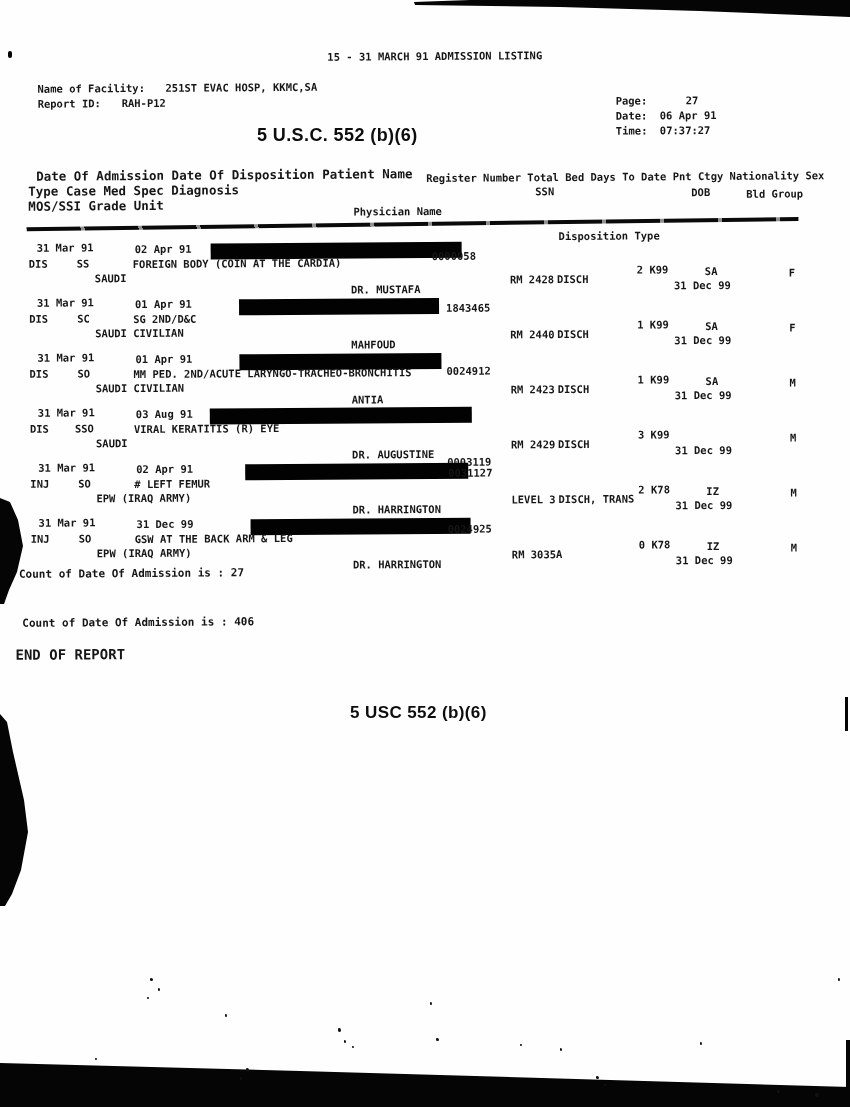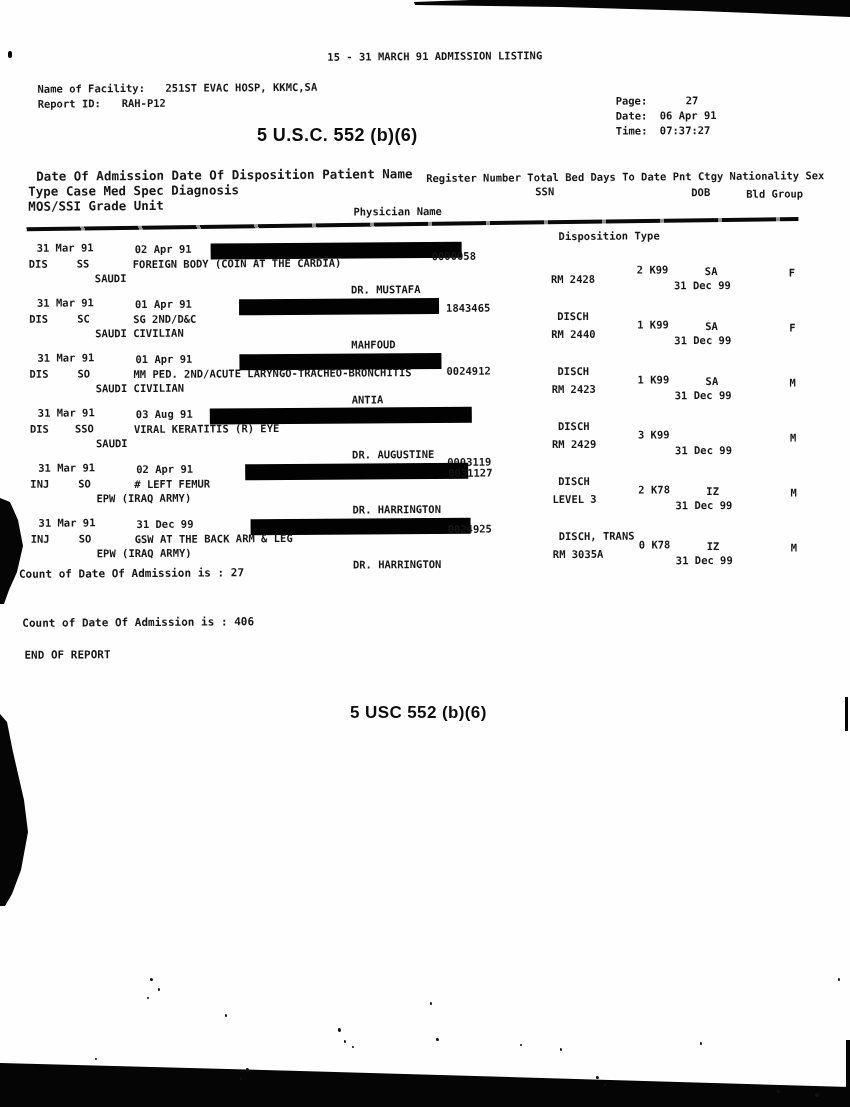--- a/index.html
+++ b/index.html
@@ -25,22 +25,22 @@
   .record{position:absolute;left:30px;width:800px;height:55px;}
   .adm {left:8px;  top:0;}
   .disp{left:106px;top:2px;}
   .bar{position:absolute;background:#020202;}
   .reg {top:8px;}
   .typ {left:0;    top:16px;}
   .cas {left:48px; top:16px;}
   .dia {left:104px;top:17px;}
   .unit{left:66px; top:31px;}
   .phys{left:322px;top:44px;}
-  .ward{left:493px;top:35px;padding-left:29px;}
-  .dspt{left:528px;top:35px;margin-top:37px;}
+  .ward{left:452px;top:35px;padding-left:29px;}
+  .dspt{left:528px;top:35px;}
   .bed {left:608px;top:26px;}
   .nat {left:676px;top:28px;}
   .sex {left:760px;top:30px;}
   .dob {left:645px;top:42px;}
   
   .art{position:absolute;background:#050505;}
   .band-top{
     left:0;top:0;width:850px;height:17px;background:#050505;
     clip-path:polygon(414px 2px,470px 0px,850px 0px,850px 17px,700px 11px,560px 7px,415px 5px);
   }
@@ -192,21 +192,21 @@
       <span class="t ward">RM 3035A</span>
       <span class="t dspt"></span>
       <span class="t bed">0 K78</span>
       <span class="t nat">IZ</span>
       <span class="t sex">M</span>
       <span class="t dob">31 Dec 99</span>
     </div>
 
     <span class="t" style="left:18px;top:566px;font-size:11px;">Count of Date Of Admission is : 27</span>
     <span class="t" style="left:21px;top:615px;font-size:11px;">Count of Date Of Admission is : 406</span>
-    <span class="t" style="left:14px;top:647px;font-size:11px;margin-left:9px;">END OF REPORT</span>
+    <span class="t" style="left:14px;top:647px;font-size:14px;">END OF REPORT</span>
   </div>
 
   <span class="stamp" style="left:257px;top:125px;font-size:18px;">5 U.S.C. 552 (b)(6)</span>
   <span class="stamp" style="left:350px;top:703px;font-size:17px;">5 USC 552 (b)(6)</span>
 
   <div class="band-top art"></div>
   <div class="wedge-bottom art"></div>
   <div class="blob-left-1 art"></div>
   <div class="blob-left-2 art"></div>
   <div class="art" style="left:845px;top:697px;width:3px;height:34px;"></div>

